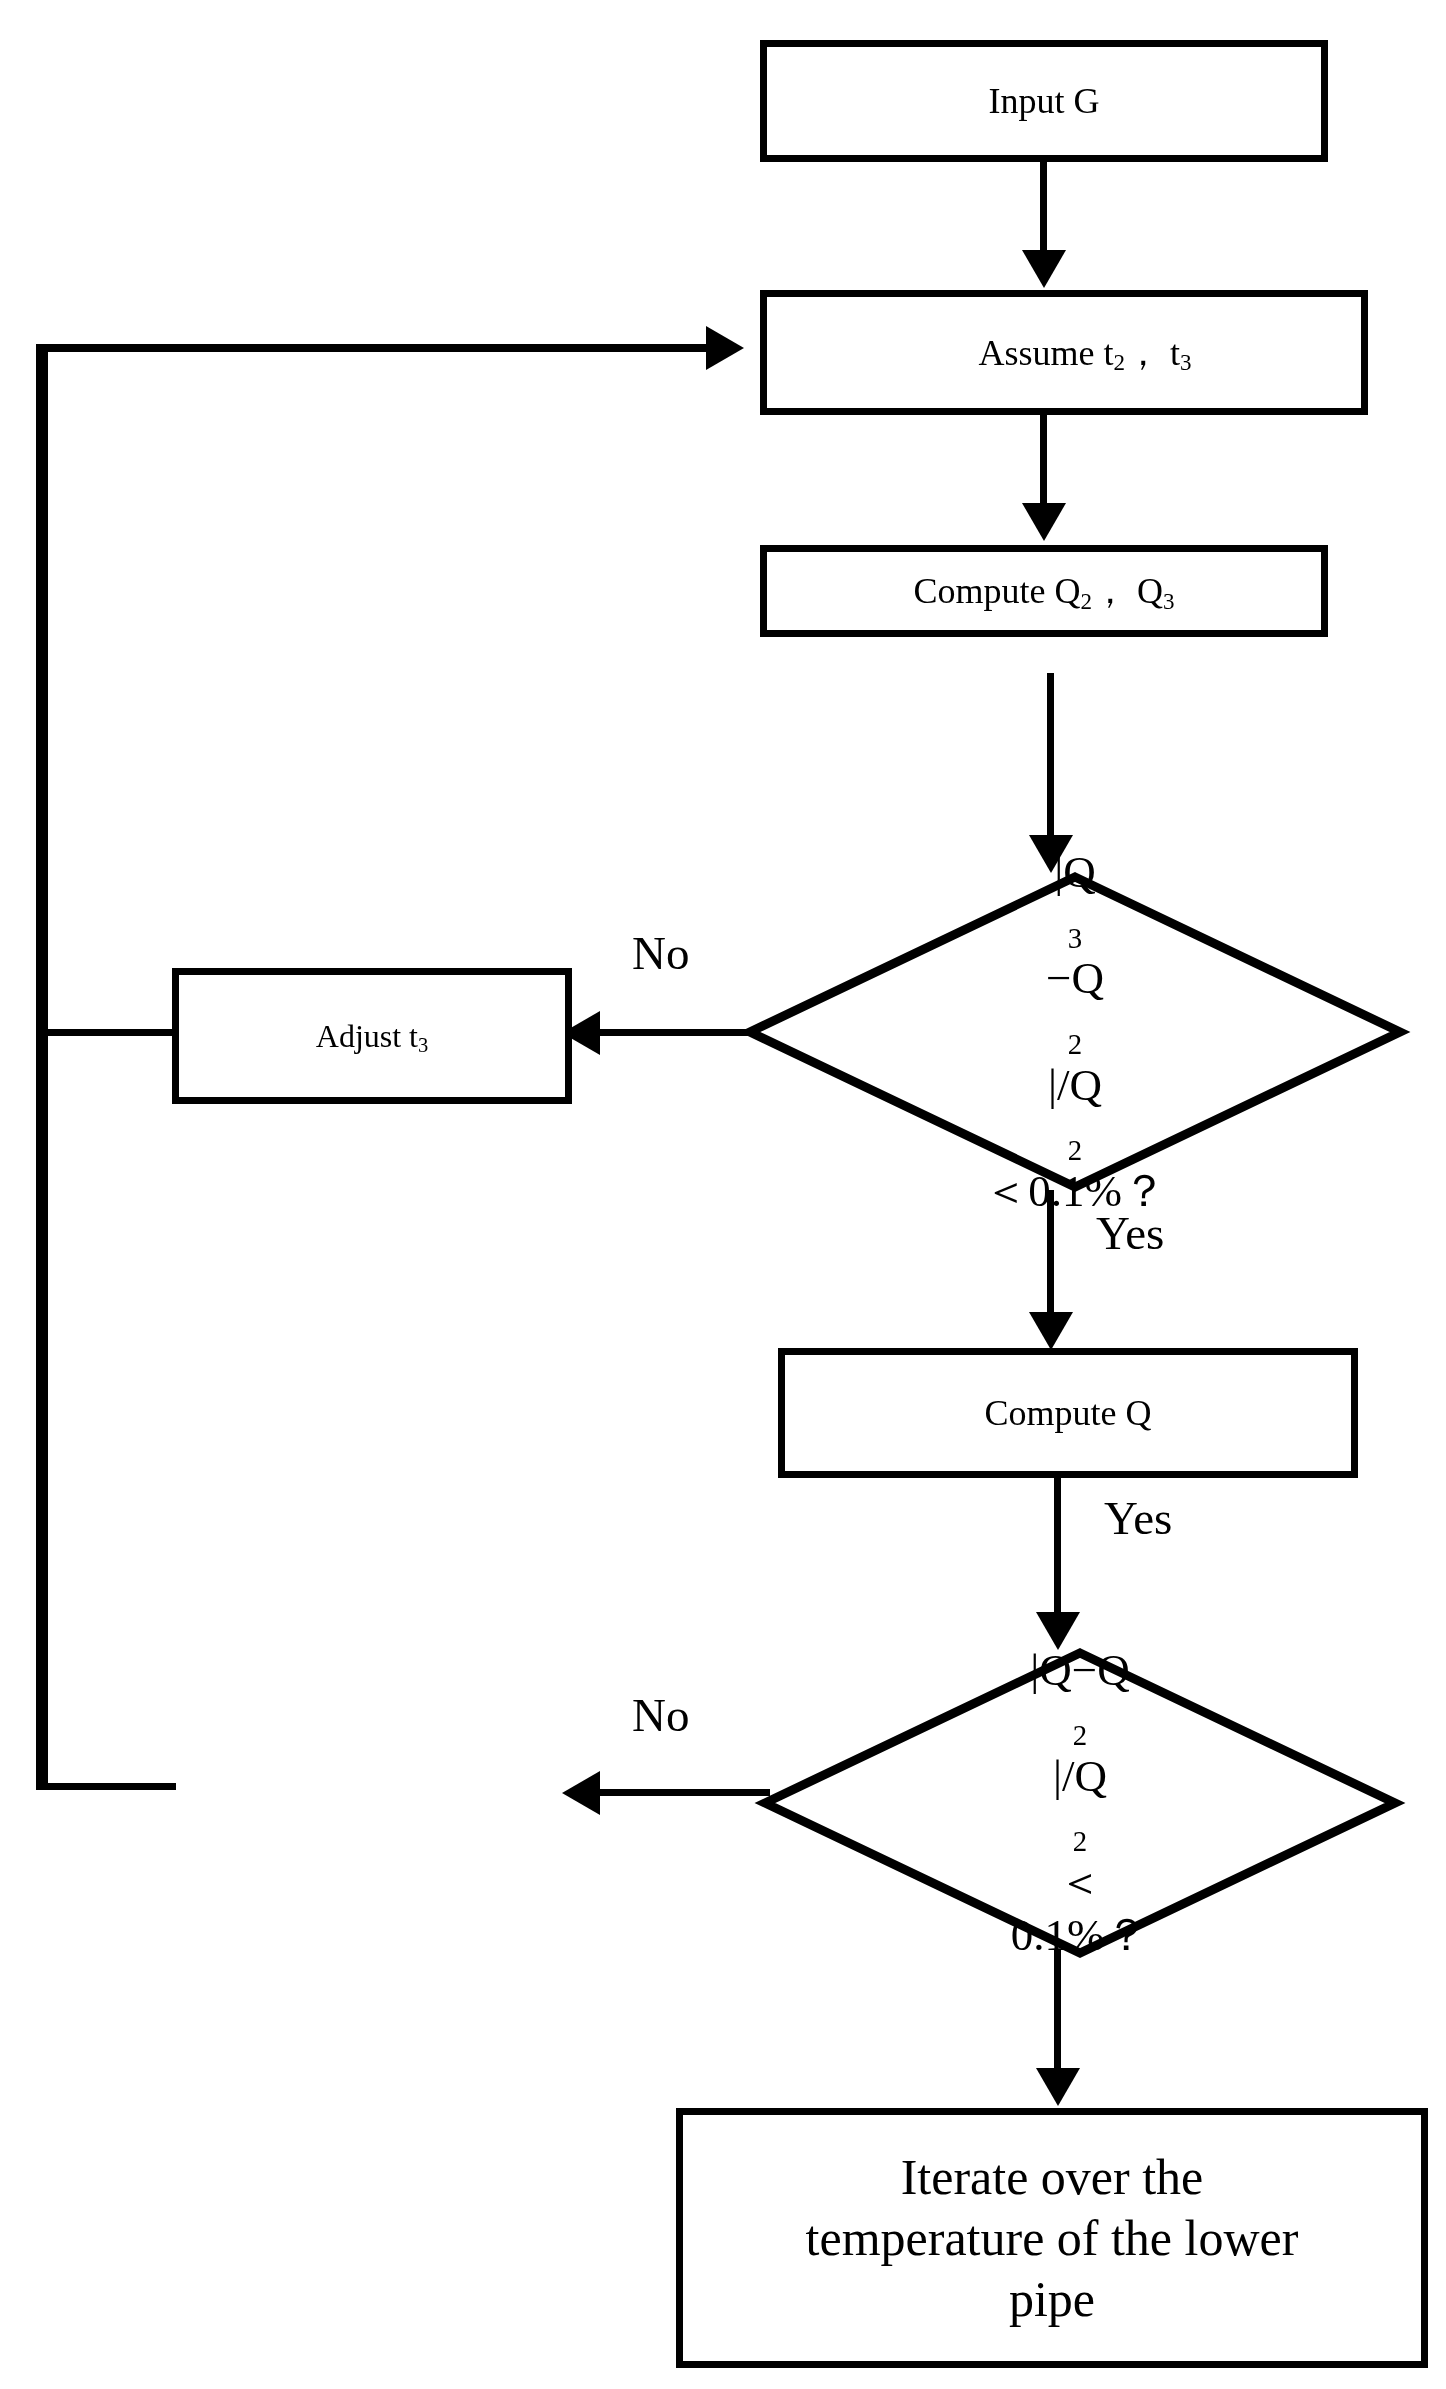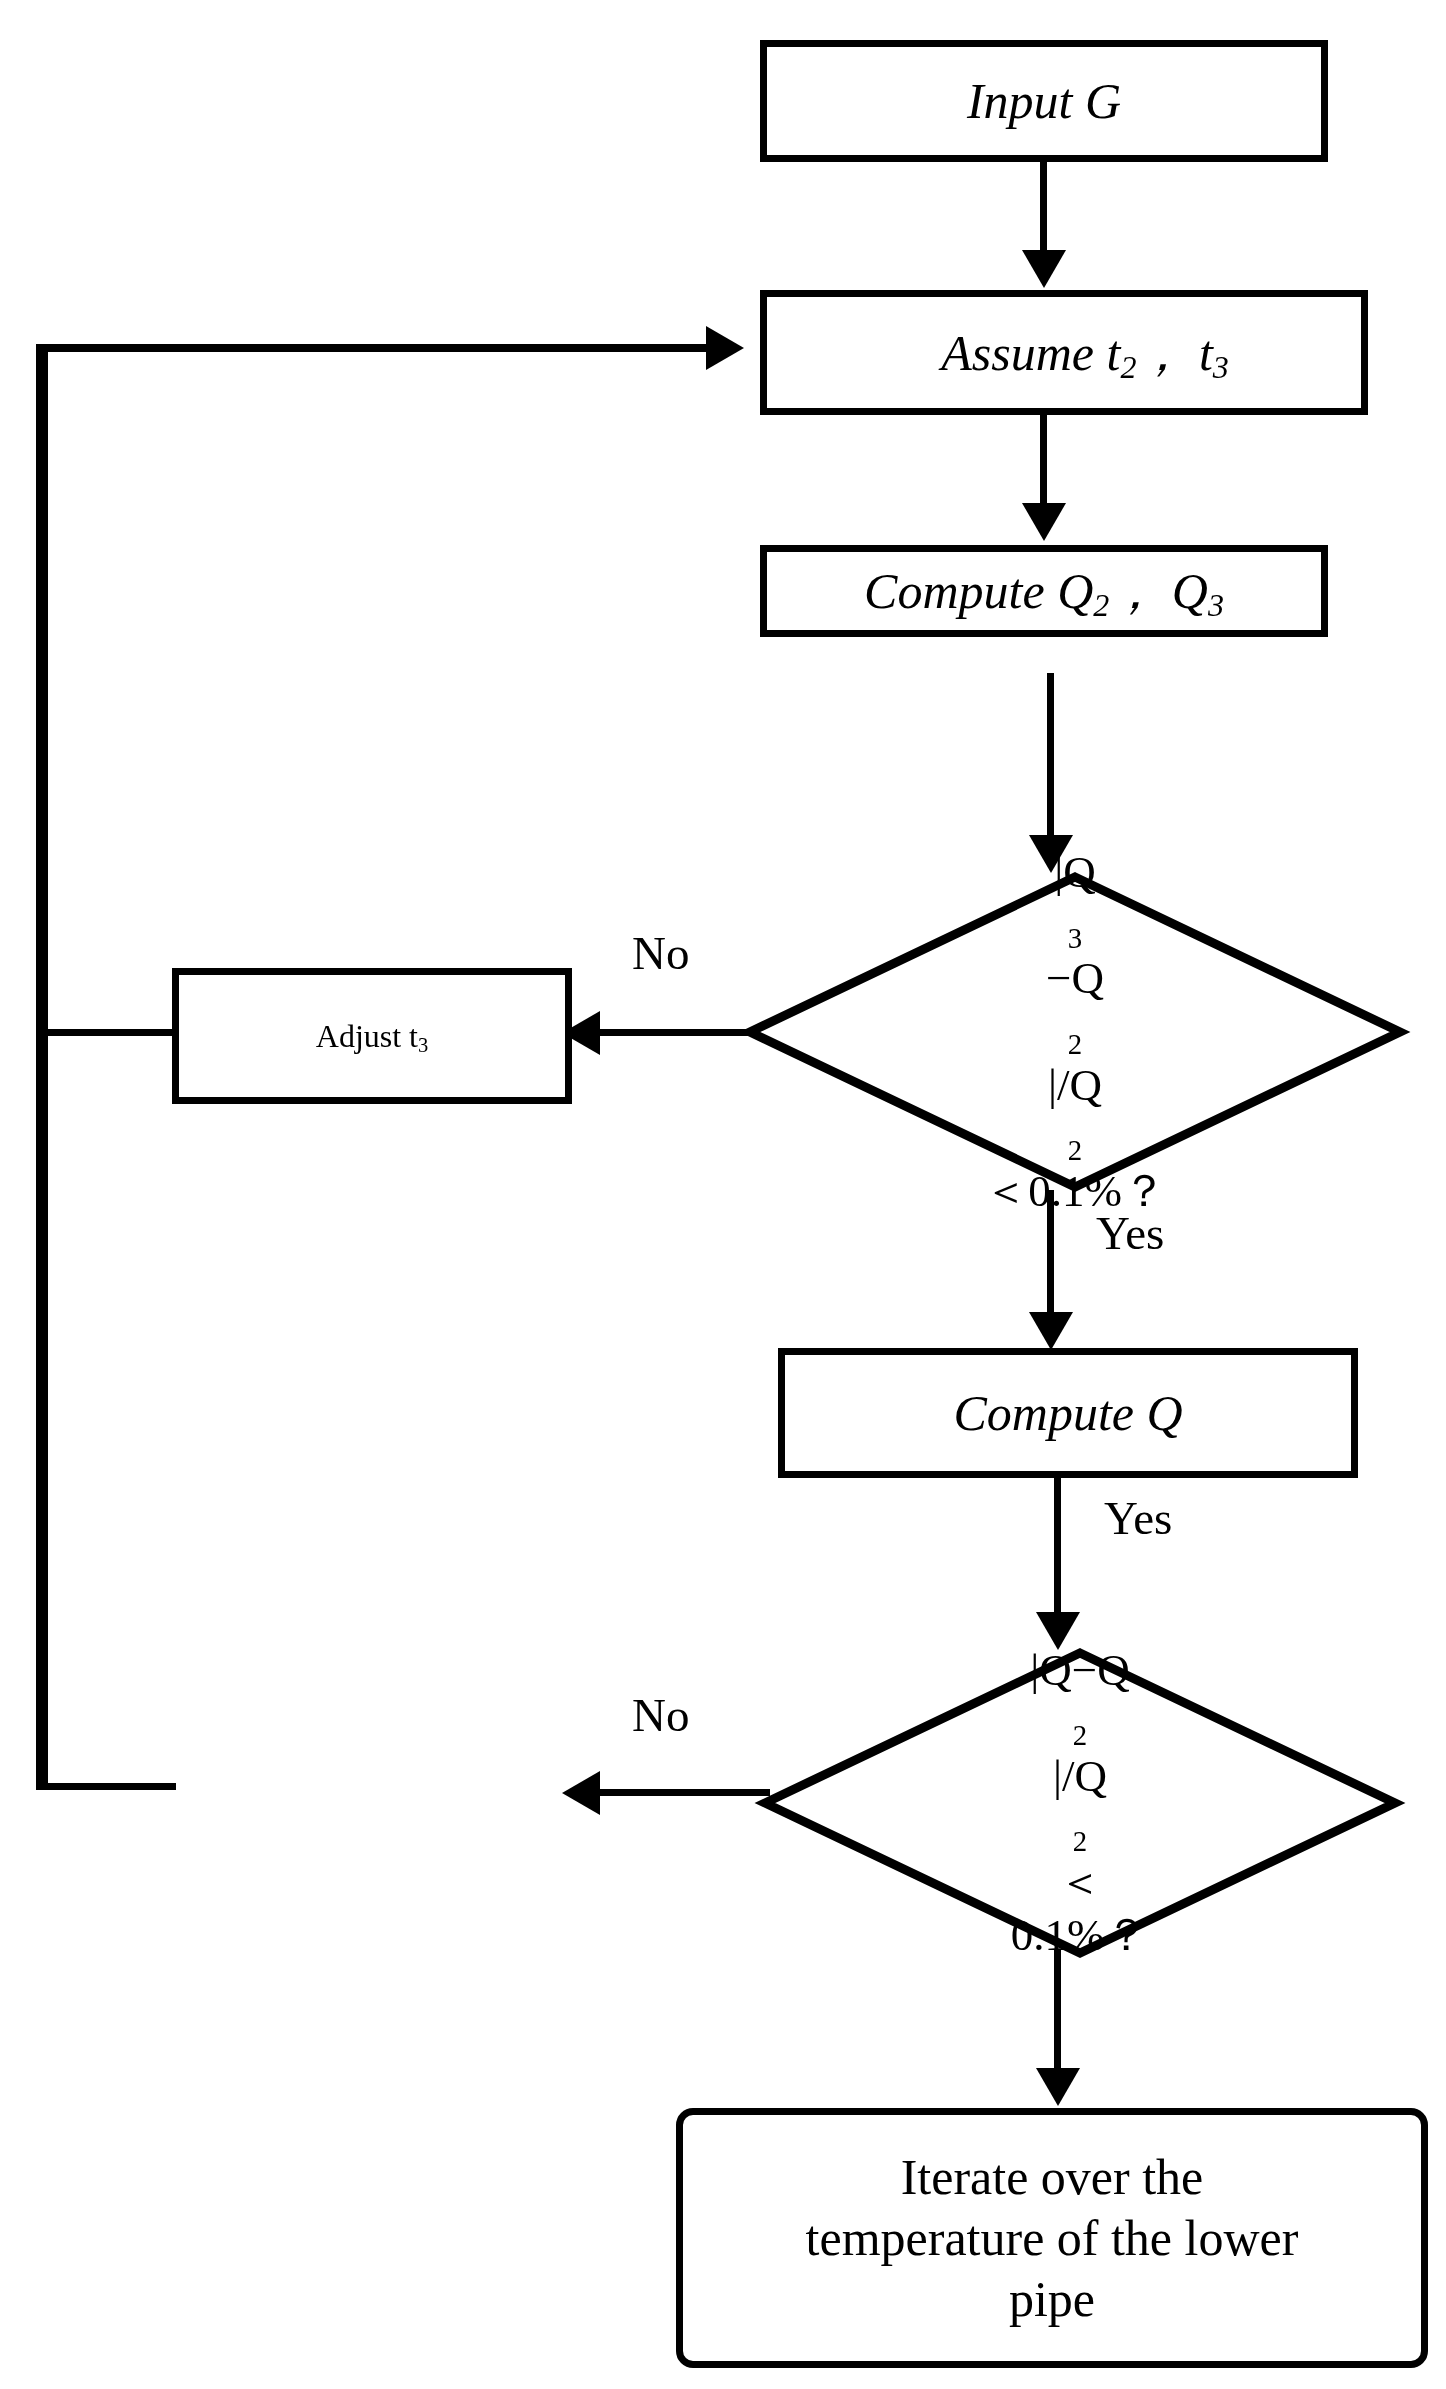--- a/index.html
+++ b/index.html
@@ -32,21 +32,21 @@
   .proc {
     border: 7px solid #000000;
     line-height: 1.0;
   }
   .proc .txt {
     display: block;
     width: 100%;
     padding: 0 6px;
   }
   
-  .fs-main { font-size: 50px; font-style: italic; }
+  .fs-main { font-size: 36px; }
   .fs-adjust { font-size: 32px; }
   .fs-bottom { font-size: 50px; line-height: 1.22; }
 
   sub {
     font-size: 0.64em;
     vertical-align: baseline;
     position: relative;
     bottom: -0.26em;
   }
 
@@ -202,21 +202,21 @@
 
   <div class="conn hline" style="left:600px; top:1789px; width:170px; height:7px;"></div>
   <div class="arrow-left" style="left:562px; top:1771px;"></div>
 
 
   <div class="conn hline" style="left:42px; top:1783px; width:134px; height:7px;"></div>
 
   <div class="conn vline" style="left:1054px; top:1950px; width:7px; height:130px;"></div>
   <div class="arrow-down" style="left:1036px; top:2068px;"></div>
 
-  <div class="node proc fs-bottom" style="left:676px; top:2108px; width:752px; height:260px;border-radius:17px;">
+  <div class="node proc fs-bottom" style="left:676px; top:2108px; width:752px; height:260px;">
     <span class="txt">
       <span>Iterate over the</span><br>
       <span>temperature of the lower</span><br>
       <span>pipe</span>
     </span>
   </div>
 
 </div>
 
 </body></html>

